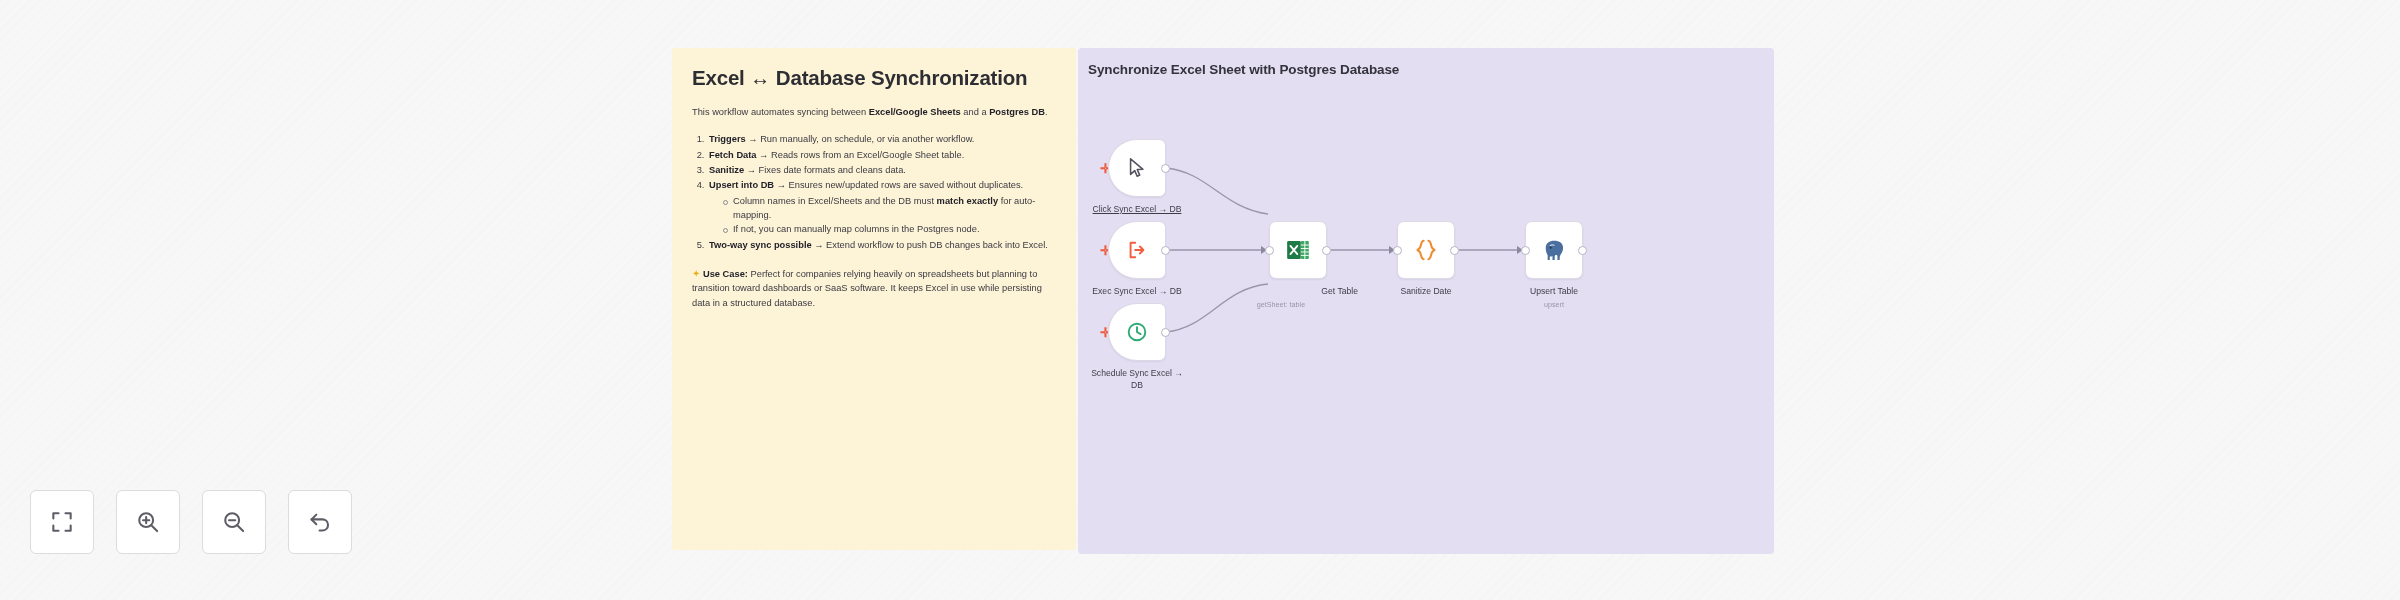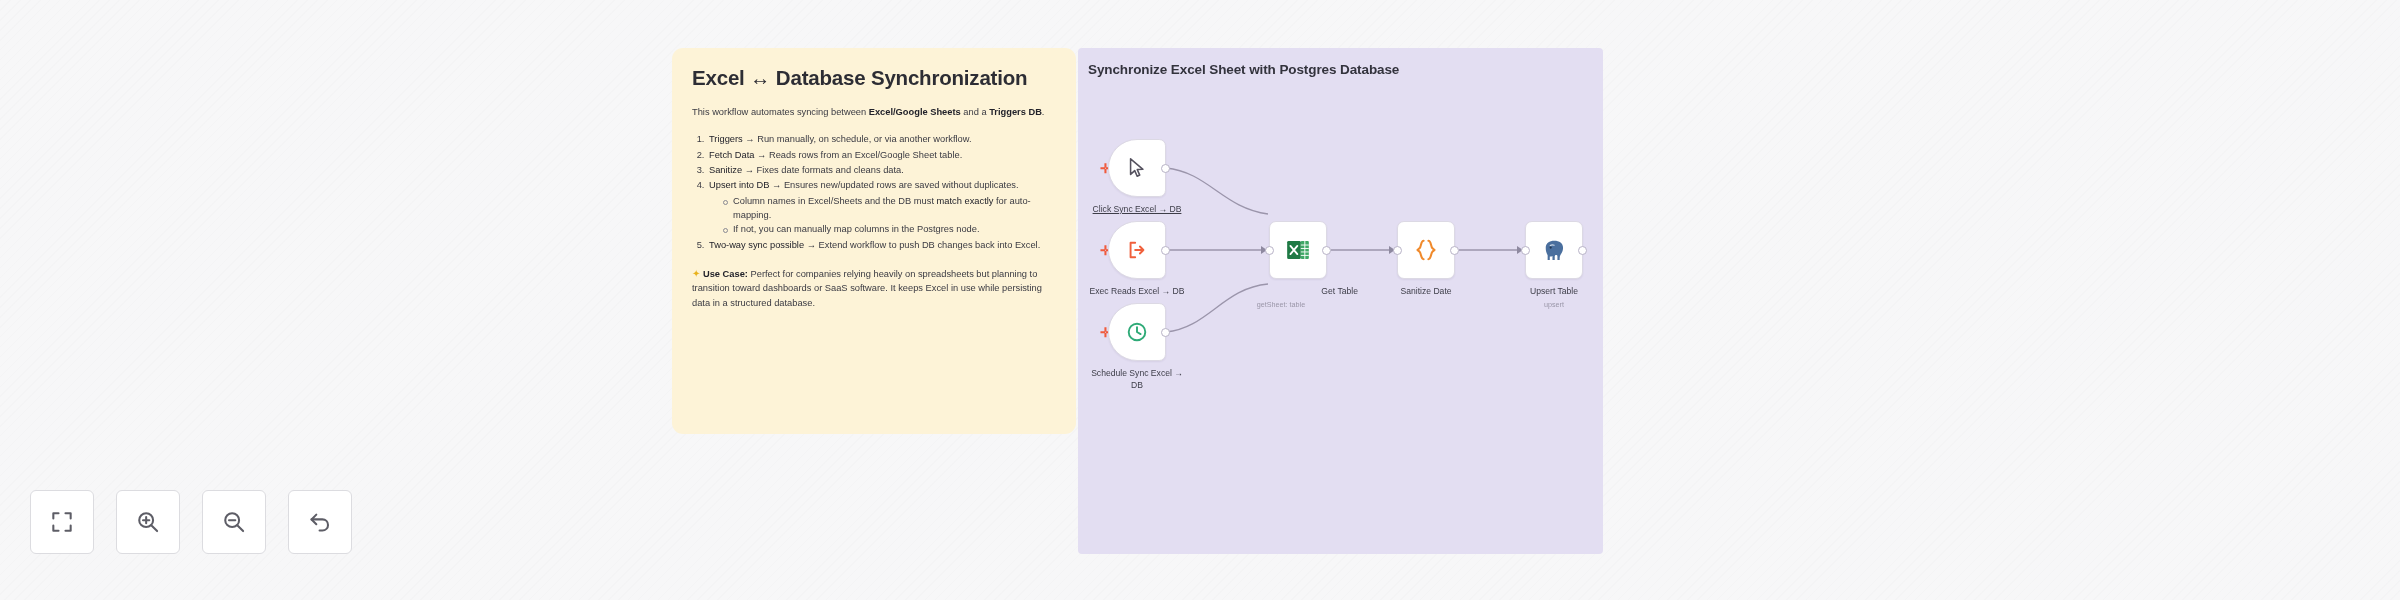--- a/index.html
+++ b/index.html
@@ -19,23 +19,23 @@
       rgba(0,0,0,0) 1px,
       rgba(0,0,0,0) 7px
     );
     position: relative;
   }
 
   
   #doc-card {
     position: absolute;
     left: 672px; top: 48px;
-    width: 404px; height: 386px;
+    width: 404px; height: 502px;
     background: #fdf3d7;
-    border-radius: 11px;
+    border-radius: 3px;
     padding: 18px 20px 0 20px;
     overflow: hidden;
   }
   #doc-title {
     font-size: 20.5px;
     font-weight: bold;
     color: #2d2d34;
     letter-spacing: -0.2px;
     margin: 0 0 16px 0;
     white-space: nowrap;
@@ -48,21 +48,21 @@
   }
   #doc-intro b { font-weight: bold; color: #22222a; }
 
   ol.doc-list {
     margin: 0; padding: 0 0 0 15px;
     font-size: 9.3px;
     line-height: 1.62;
     color: #3a3a42;
   }
   ol.doc-list > li { margin-bottom: 0px; padding-left: 2px; }
-  ol.doc-list b { font-weight: normal; color: #22222a; }
+  ol.doc-list b { font-weight: bold; color: #22222a; }
 
   ul.sub-list {
     margin: 1px 0 1px 0;
     padding: 0 0 0 14px;
     list-style: none;
   }
   ul.sub-list > li {
     position: relative;
     padding-left: 10px;
     line-height: 1.55;
@@ -82,21 +82,21 @@
     line-height: 1.55;
     color: #3a3a42;
   }
   #use-case .uc-icon { color: #e8b21c; font-size: 10px; }
   #use-case b { font-weight: bold; color: #22222a; text-align: center; }
 
   
   #canvas {
     position: absolute;
     left: 1078px; top: 48px;
-    width: 525px; height: 506px;
+    width: 696px; height: 506px;
     background: #e3def2;
     border-radius: 4px;
     overflow: hidden;
   }
   #canvas-title {
     position: absolute;
     left: 10px; top: 14px;
     font-size: 13.5px;
     font-weight: bold;
     color: #33333d;
@@ -187,21 +187,21 @@
   }
 </style>
 </head>
 <body>
 
 <div id="doc-card">
 
   <div id="doc-title">Excel ↔ Database Synchronization</div>
 
   <p id="doc-intro">
-    <span>This workflow automates syncing between </span><b>Excel/Google Sheets</b><span> and a </span><b>Triggers DB</b><span>.</span>
+    <span>This workflow automates syncing between </span><b>Excel/Google Sheets</b><span> and a </span><b>Postgres DB</b><span>.</span>
   </p>
 
   <ol class="doc-list">
     <li>
       <b>Triggers</b><span> → Run manually, on schedule, or via another workflow.</span>
     </li>
     <li>
       <b>Fetch Data</b><span> → Reads rows from an Excel/Google Sheet table.</span>
     </li>
     <li>
@@ -251,21 +251,21 @@
   <div class="node-label" style="left:-8px; top:156px; width:134px;text-decoration:underline;">Click Sync Excel → DB</div>
 
   <div class="plus-mark" style="left:22px; top:196px;">✛</div>
   <div class="node trigger" style="left:30px; top:173px;">
     <svg width="22" height="22" viewBox="0 0 24 24">
       <path d="M10 4 L5 4 L5 20 L10 20" fill="none" stroke="#f0603c" stroke-width="2.1" stroke-linecap="round" stroke-linejoin="round"></path>
       <path d="M10 12 L19 12 M15.2 8.2 L19 12 L15.2 15.8" fill="none" stroke="#f0603c" stroke-width="2.1" stroke-linecap="round" stroke-linejoin="round"></path>
     </svg>
     <div class="port out"></div>
   </div>
-  <div class="node-label" style="left:-8px; top:238px; width:134px;">Exec Reads Excel → DB</div>
+  <div class="node-label" style="left:-8px; top:238px; width:134px;">Exec Sync Excel → DB</div>
 
   <div class="plus-mark" style="left:22px; top:278px;">✛</div>
   <div class="node trigger" style="left:30px; top:255px;">
     <svg width="24" height="24" viewBox="0 0 24 24">
       <circle cx="12" cy="12" r="8.3" fill="none" stroke="#2eaa77" stroke-width="1.9"></circle>
       <path d="M12 7.1 L12 12 L15.6 14.1" fill="none" stroke="#2eaa77" stroke-width="1.9" stroke-linecap="round" stroke-linejoin="round"></path>
     </svg>
     <div class="port out"></div>
   </div>
   <div class="node-label wrap" style="left:10px; top:320px; width:98px;">Schedule Sync Excel → DB</div>

